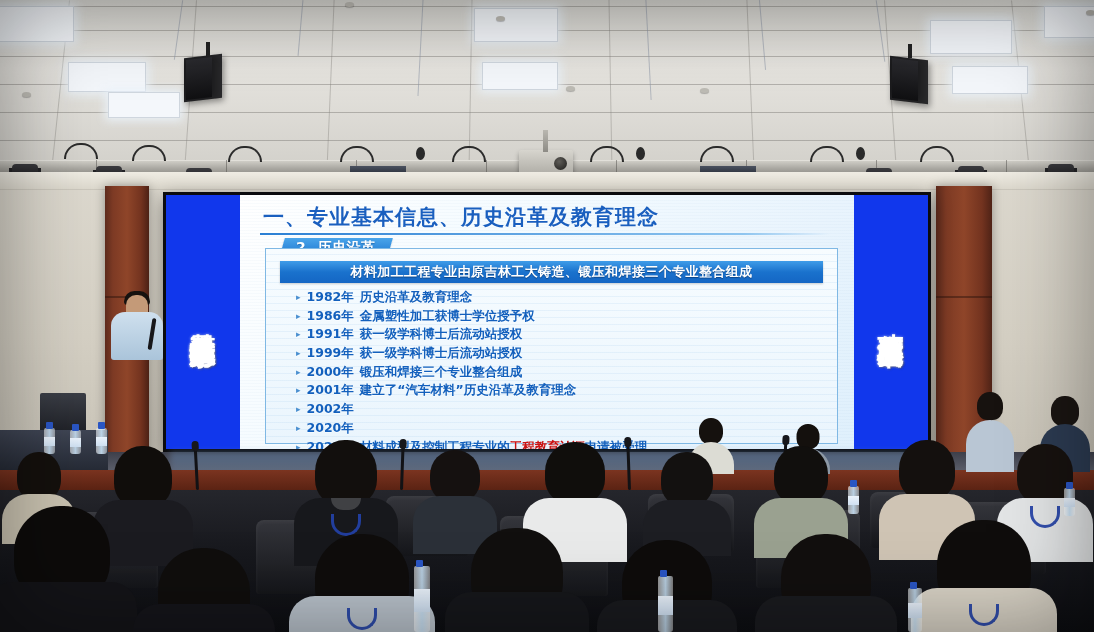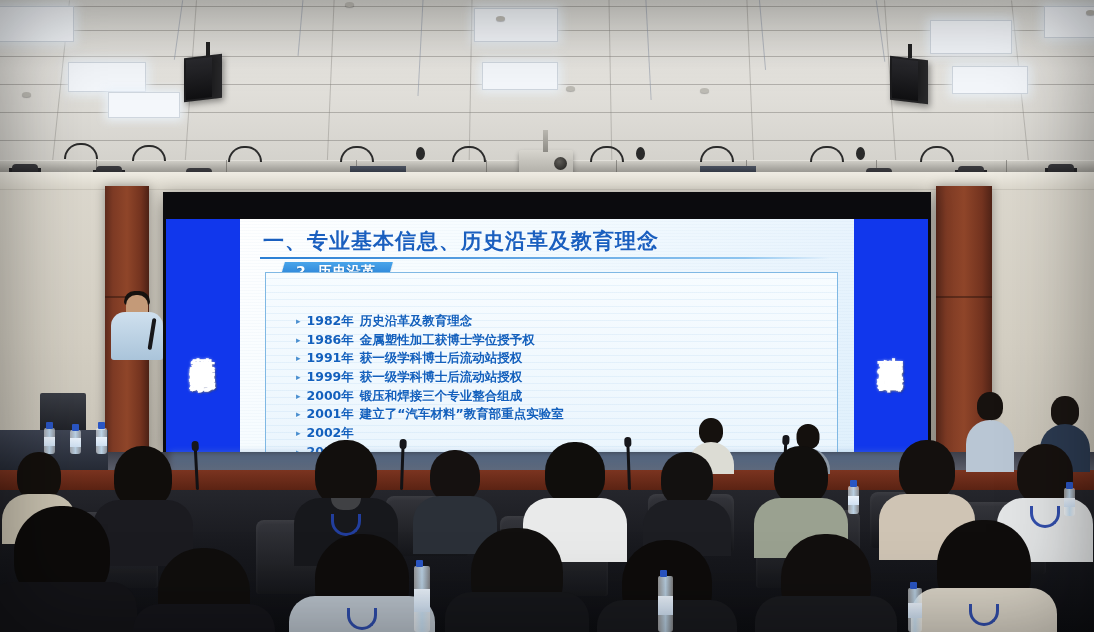--- a/index.html
+++ b/index.html
@@ -100,21 +100,21 @@
   }
   .wall-vent { position:absolute; width:13px; height:11px; background:#cfcabd;
     border:1px solid #b2ad9f; }
 
   
   .led-frame {
     position: absolute; left: 163px; top: 192px; width: 768px; height: 260px;
     background: #0b0b0e; padding: 3px;
     box-shadow: 0 6px 18px rgba(0,0,0,.45);
   }
-  .led-inner { position: relative; width: 100%; height: 100%; display: flex; background: #0e0e12; margin-top: 24px; }
+  .led-inner { position: relative; width: 100%; height: 100%; display: flex; background: #0e0e12; }
 
   .banner {
     width: 74px; background: #1137ec;
     display: flex; align-items: center; justify-content: center;
     position: relative; overflow: hidden;
   }
   .banner-text {
     writing-mode: vertical-rl;
     font-family: "DejaVu Sans", "Liberation Sans", sans-serif;
     font-weight: 700; color: #ffffff; font-size: 26px;
@@ -441,20 +441,23 @@
 
       <div class="slide">
         <div class="slide-title">一、专业基本信息、历史沿革及教育理念</div>
         <div class="title-rule"></div>
 
         <div class="sec-tab">
           <span>2. 历史沿革</span>
         </div>
 
         <div class="content-box">
+          <div class="highlight-bar">
+            <span>材料加工工程专业由原吉林工大铸造、锻压和焊接三个专业整合组成</span>
+          </div>
           <div class="bullets" id="bullets">
               <div class="bullet">
                 <span class="mark">▸</span>
                 <span class="yr">1982年</span>
                 <span class="txt"><span>历史沿革及教育理念</span></span>
               </div>
               <div class="bullet">
                 <span class="mark">▸</span>
                 <span class="yr">1986年</span>
                 <span class="txt"><span>金属塑性加工获博士学位授予权</span></span>
@@ -470,21 +473,21 @@
                 <span class="txt"><span>获一级学科博士后流动站授权</span></span>
               </div>
               <div class="bullet">
                 <span class="mark">▸</span>
                 <span class="yr">2000年</span>
                 <span class="txt"><span>锻压和焊接三个专业整合组成</span></span>
               </div>
               <div class="bullet">
                 <span class="mark">▸</span>
                 <span class="yr">2001年</span>
-                <span class="txt"><span>建立了“汽车材料”教育部重点实验室</span></span>
+                <span class="txt"><span>建立了“汽车材料”历史沿革及教育理念</span></span>
               </div>
               <div class="bullet">
                 <span class="mark">▸</span>
                 <span class="yr">2002年</span>
               </div>
               <div class="bullet">
                 <span class="mark">▸</span>
                 <span class="yr">2020年</span>
               </div>
               <div class="bullet underl">

